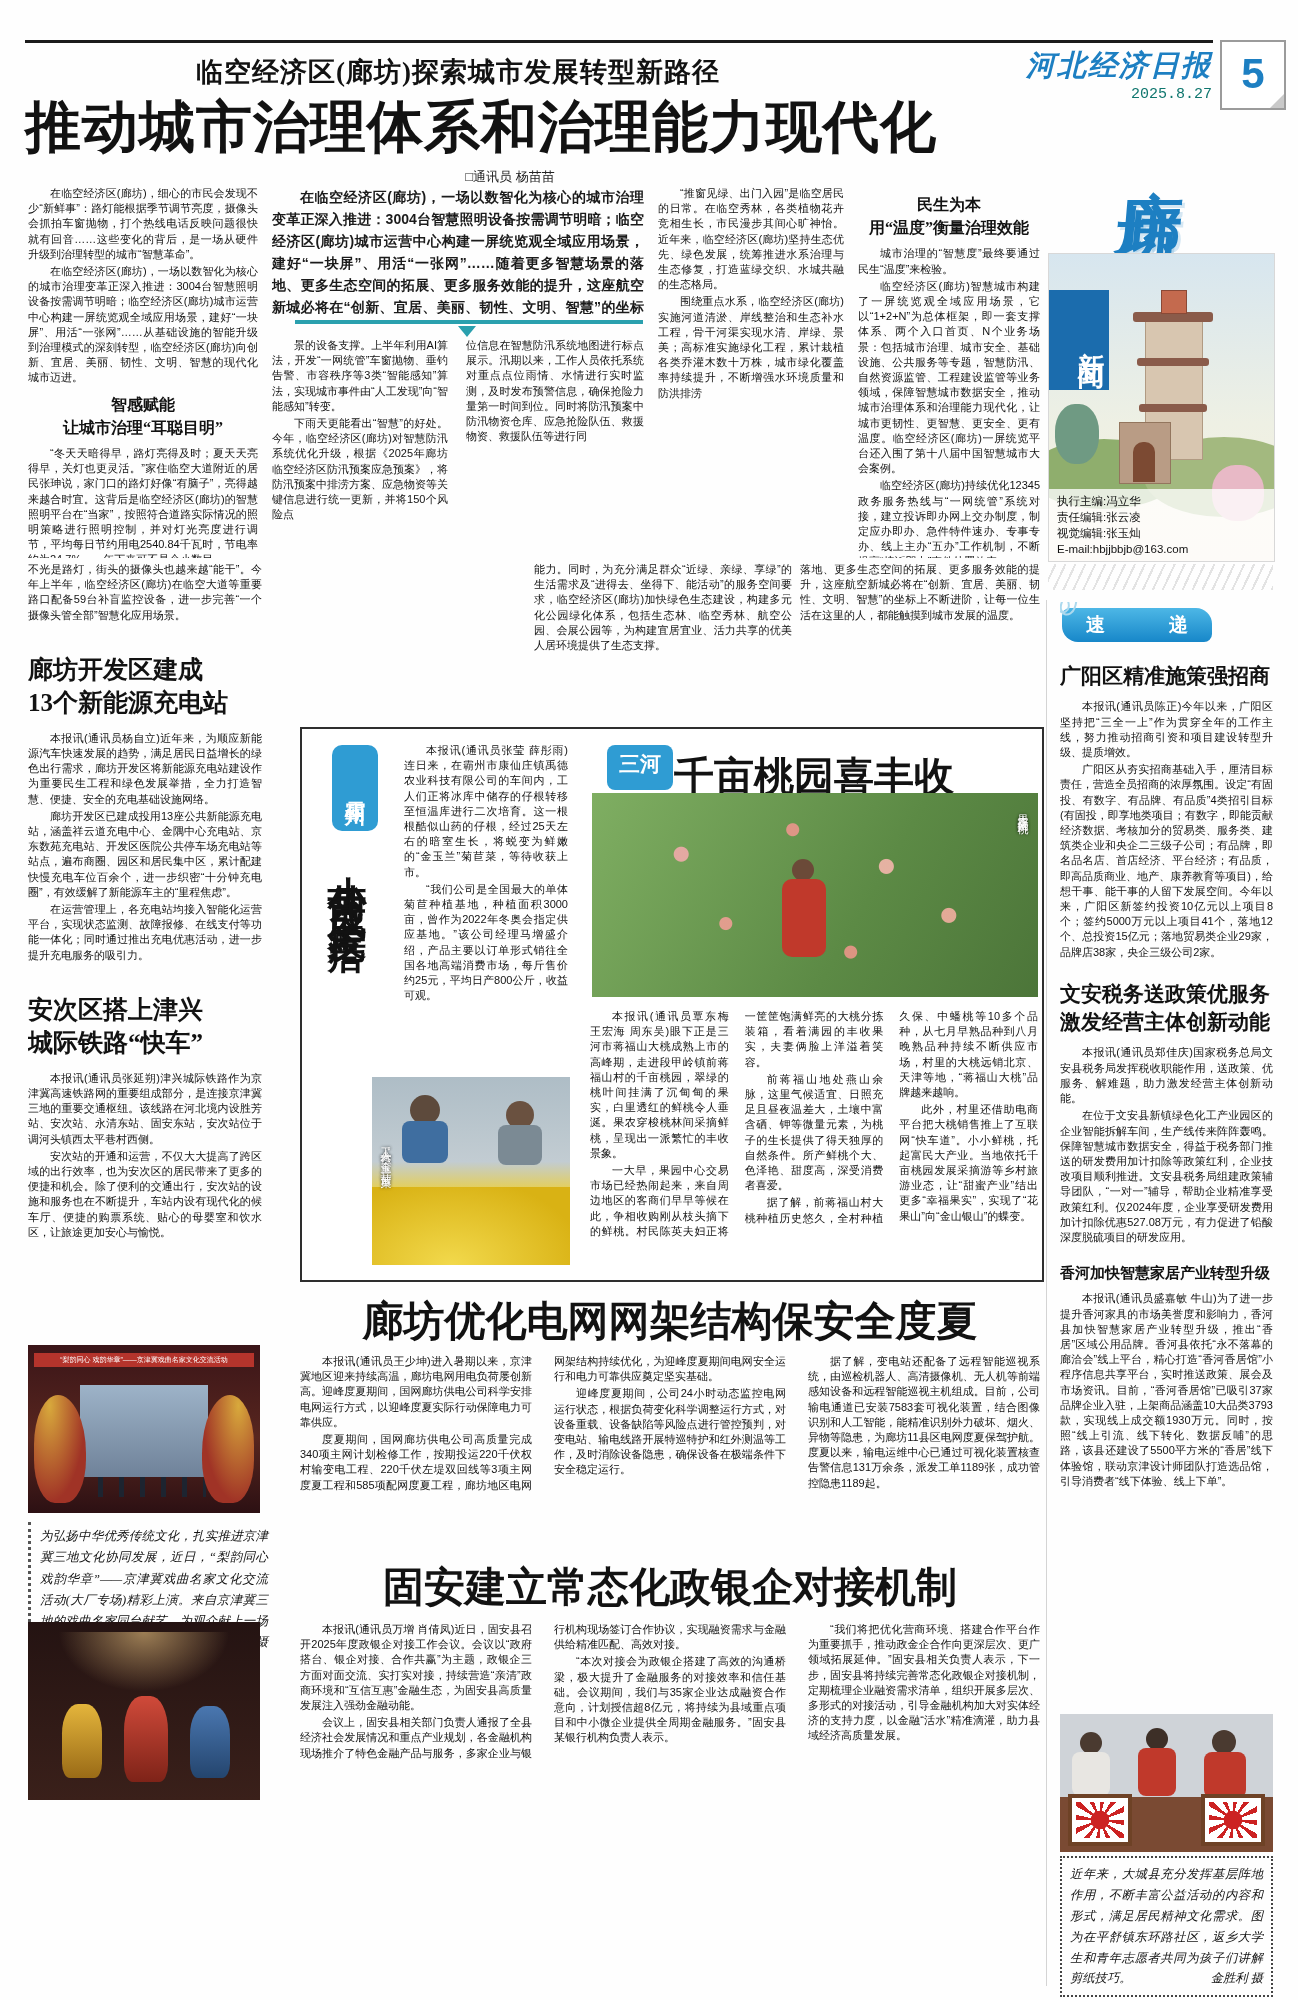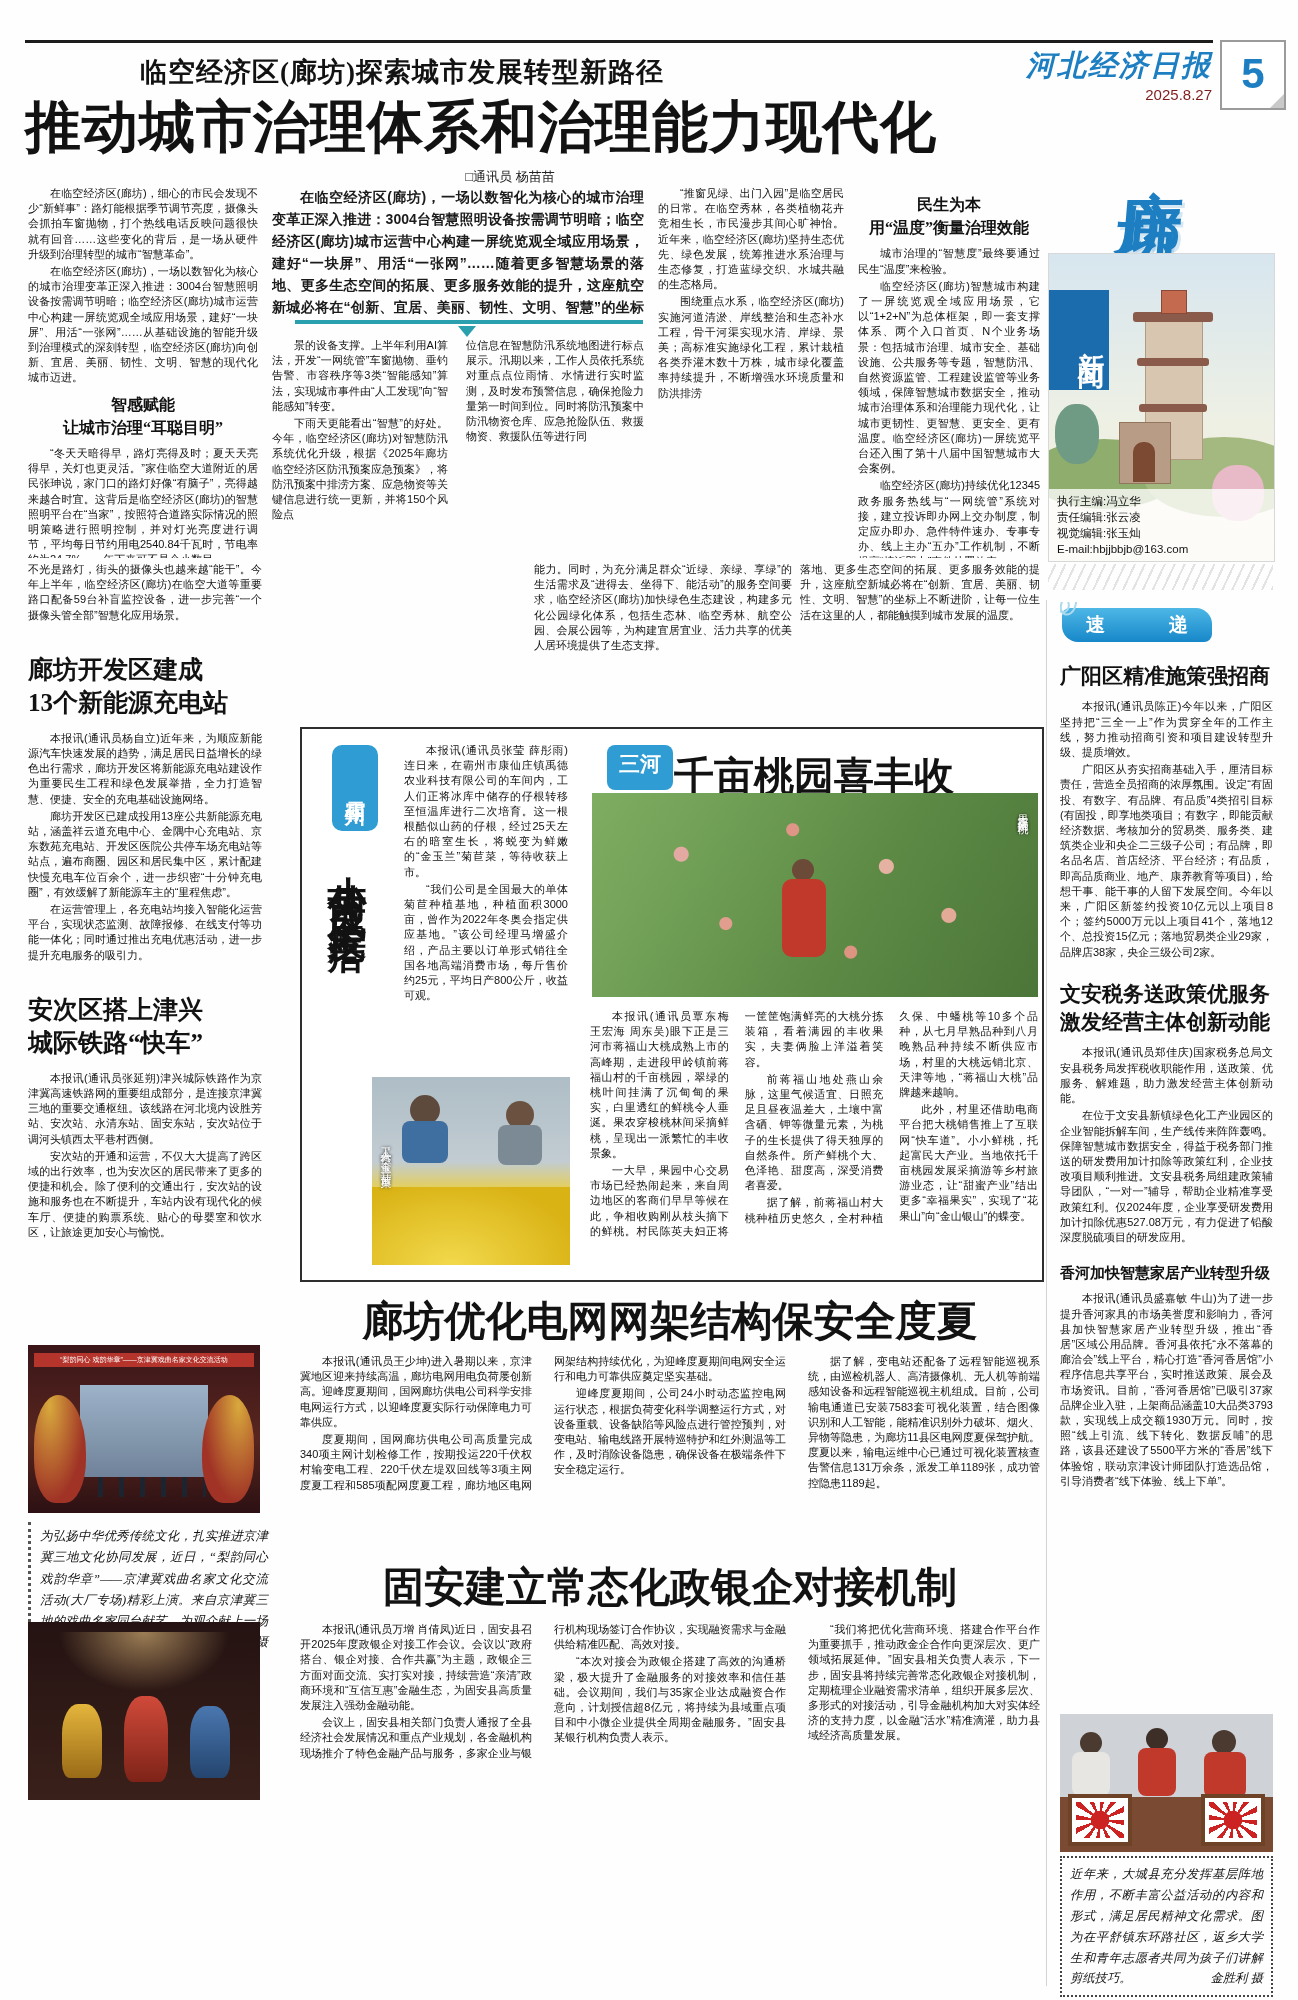--- a/index.html
+++ b/index.html
@@ -2,28 +2,28 @@
 <html><head>
 <meta charset="utf-8">
 <style>
   html,body{margin:0;padding:0;background:#e9e9e9;}
   .page{position:relative;width:1298px;height:2000px;margin:0 auto;background:#fefefe;
         font-family:"Liberation Sans","DejaVu Sans",sans-serif;color:#121212;overflow:hidden;}
   .abs{position:absolute;}
   
   .top-rule{left:25px;top:40px;width:1188px;height:3px;background:#1c1c1c;}
   .kicker{left:140px;top:54px;width:580px;font-family:"Liberation Serif","DejaVu Serif",serif;
-          font-size:27px;font-weight:700;letter-spacing:1px;white-space:nowrap;}
+          font-size:27px;font-weight:700;letter-spacing:1px;white-space:nowrap;text-align:right;}
   .main-headline{left:25px;top:90px;width:800px;font-family:"Liberation Serif","DejaVu Serif",serif;
           font-size:56px;font-weight:900;letter-spacing:1px;white-space:nowrap;}
   .byline{left:300px;top:168px;width:420px;text-align:center;font-size:13px;color:#222;}
   .mast-name{left:1000px;top:46px;width:212px;text-align:right;color:#1d7fc2;
           font-family:"Liberation Serif","DejaVu Serif",serif;font-style:italic;font-weight:700;
           font-size:29px;letter-spacing:2px;white-space:nowrap;}
-  .mast-date{left:1000px;top:86px;width:212px;text-align:right;font-size:15px;color:#7f1d1d;}
+  .mast-date{left:1000px;top:86px;width:212px;text-align:right;font-size:15px;color:#0f766e;font-family:Liberation Mono, monospace;}
   .page-box{left:1220px;top:40px;width:62px;height:66px;border:2px solid #9b9b9b;background:#fff;}
   .page-box .num{display:block;text-align:center;font-size:42px;font-weight:700;color:#1d7fc2;line-height:64px;}
   .page-box::after{content:"";position:absolute;right:0;bottom:0;border-style:solid;border-width:0 0 14px 14px;
           border-color:transparent transparent #c9c9c9 transparent;}
   
   .bp{font-size:11px;line-height:15.2px;text-align:justify;text-indent:2em;margin:0 0 2px 0;}
   .subhead{text-align:center;font-family:"Liberation Serif","DejaVu Serif",serif;
            font-weight:700;font-size:16px;line-height:1.45;margin:7px 0;}
   .col{overflow:hidden;}
   
@@ -69,21 +69,21 @@
          background:linear-gradient(#4db7e6,#1787c9);color:#fff;font-size:19px;font-weight:700;
          display:flex;align-items:center;justify-content:space-between;padding:0 24px;box-sizing:border-box;}
   .leaf{position:absolute;left:-12px;top:-20px;width:26px;height:26px;}
   .leaf i{position:absolute;width:12px;height:22px;border:2px solid #acd9ee;border-radius:50% 50% 50% 50%/60% 60% 40% 40%;}
   .leaf i:first-child{transform:rotate(-28deg);left:2px;}
   .leaf i:last-child{transform:rotate(20deg);left:11px;top:2px;}
   .rail-h{font-family:"Liberation Serif","DejaVu Serif",serif;font-weight:900;font-size:21px;
           line-height:1.35;margin:20px 0 9px;}
   .rail-h.small{font-size:15px;margin:18px 0 8px;}
   .rail-cap{position:absolute;left:1060px;top:1856px;width:213px;border:2px dotted #444;box-sizing:border-box;
-          font-family:Liberation Sans, sans-serif;font-style:italic;font-size:12.3px;
+          font-family:Liberation Serif, serif;font-style:italic;font-size:12.3px;
           line-height:1.7;text-align:justify;padding:6px 8px;}
   
   .lrail{left:28px;top:562px;width:234px;height:778px;overflow:hidden;}
   .lrail-h{font-family:"Liberation Serif","DejaVu Serif",serif;font-weight:900;font-size:25px;
            line-height:1.32;margin:30px 0 12px;}
   .divider-v{left:1046px;top:600px;width:1px;height:1386px;background:#d4d4d4;}
 </style>
 </head>
 <body>
 

